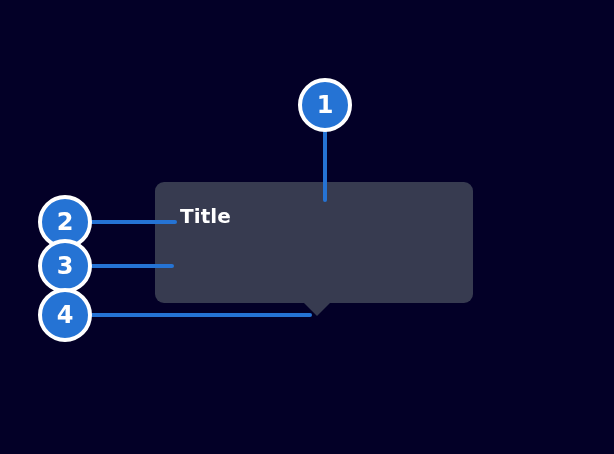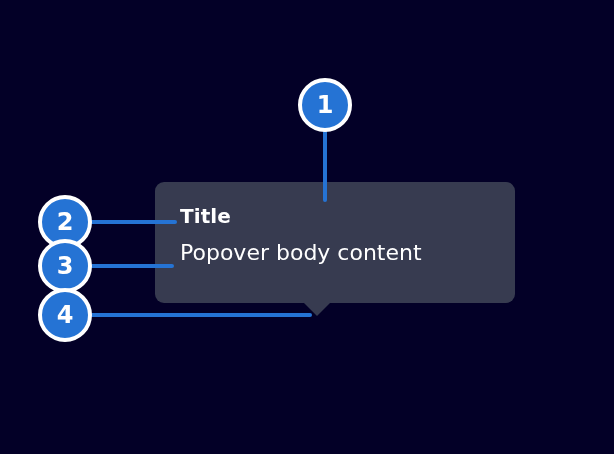--- a/index.html
+++ b/index.html
@@ -18,21 +18,21 @@
     width: 614px;
     height: 454px;
     background: #030027;
   }
 
   
   .popover {
     position: absolute;
     left: 155px;
     top: 182px;
-    width: 360px;
+    width: 318px;
     height: 121px;
     background: #373b50;
     border-radius: 9px;
     box-sizing: border-box;
     padding: 22px 24px 0 25px;
   }
   .popover-title {
     font-size: 20px;
     font-weight: bold;
     color: #ffffff;
@@ -95,21 +95,20 @@
   .badge-3 { left: 38px;  top: 239px; }
   .badge-4 { left: 38px;  top: 288px; }
 </style>
 </head>
 <body>
 
 <div id="stage">
 
   <div class="popover">
     <div class="popover-title">Title</div>
-    <div class="popover-body">Popover body content</div>
     <div class="popover-arrow"></div>
   </div>
 
   <div class="line line-v line-1"></div>
   <div class="line line-h line-2"></div>
   <div class="line line-h line-3"></div>
   <div class="line line-h line-4"></div>
 
   <div class="badge badge-1">
     <span>1</span>

